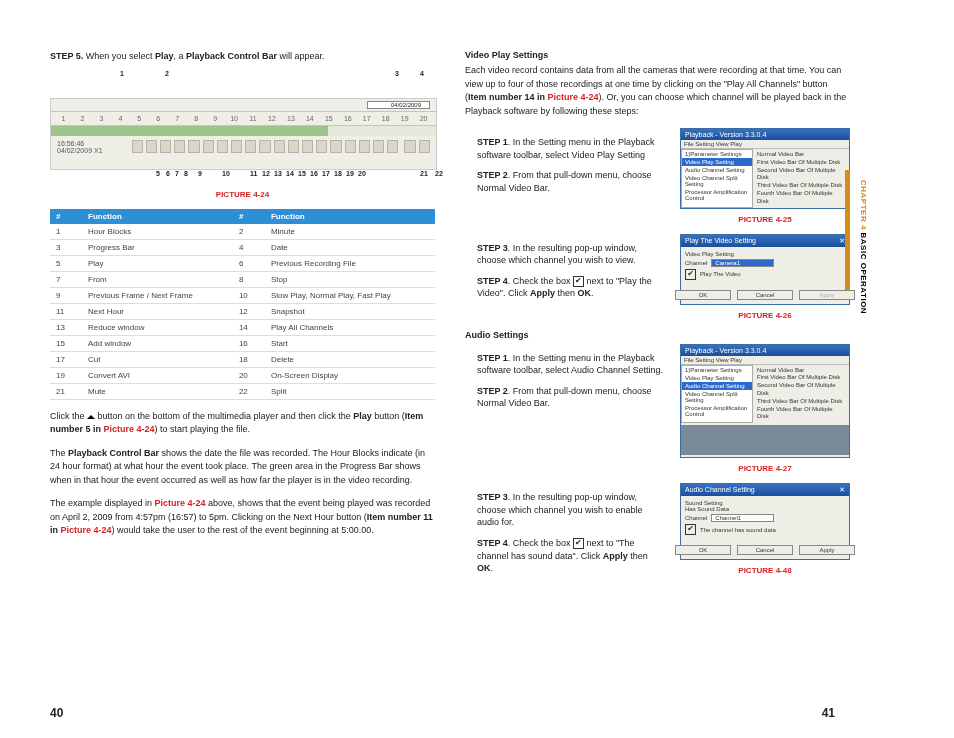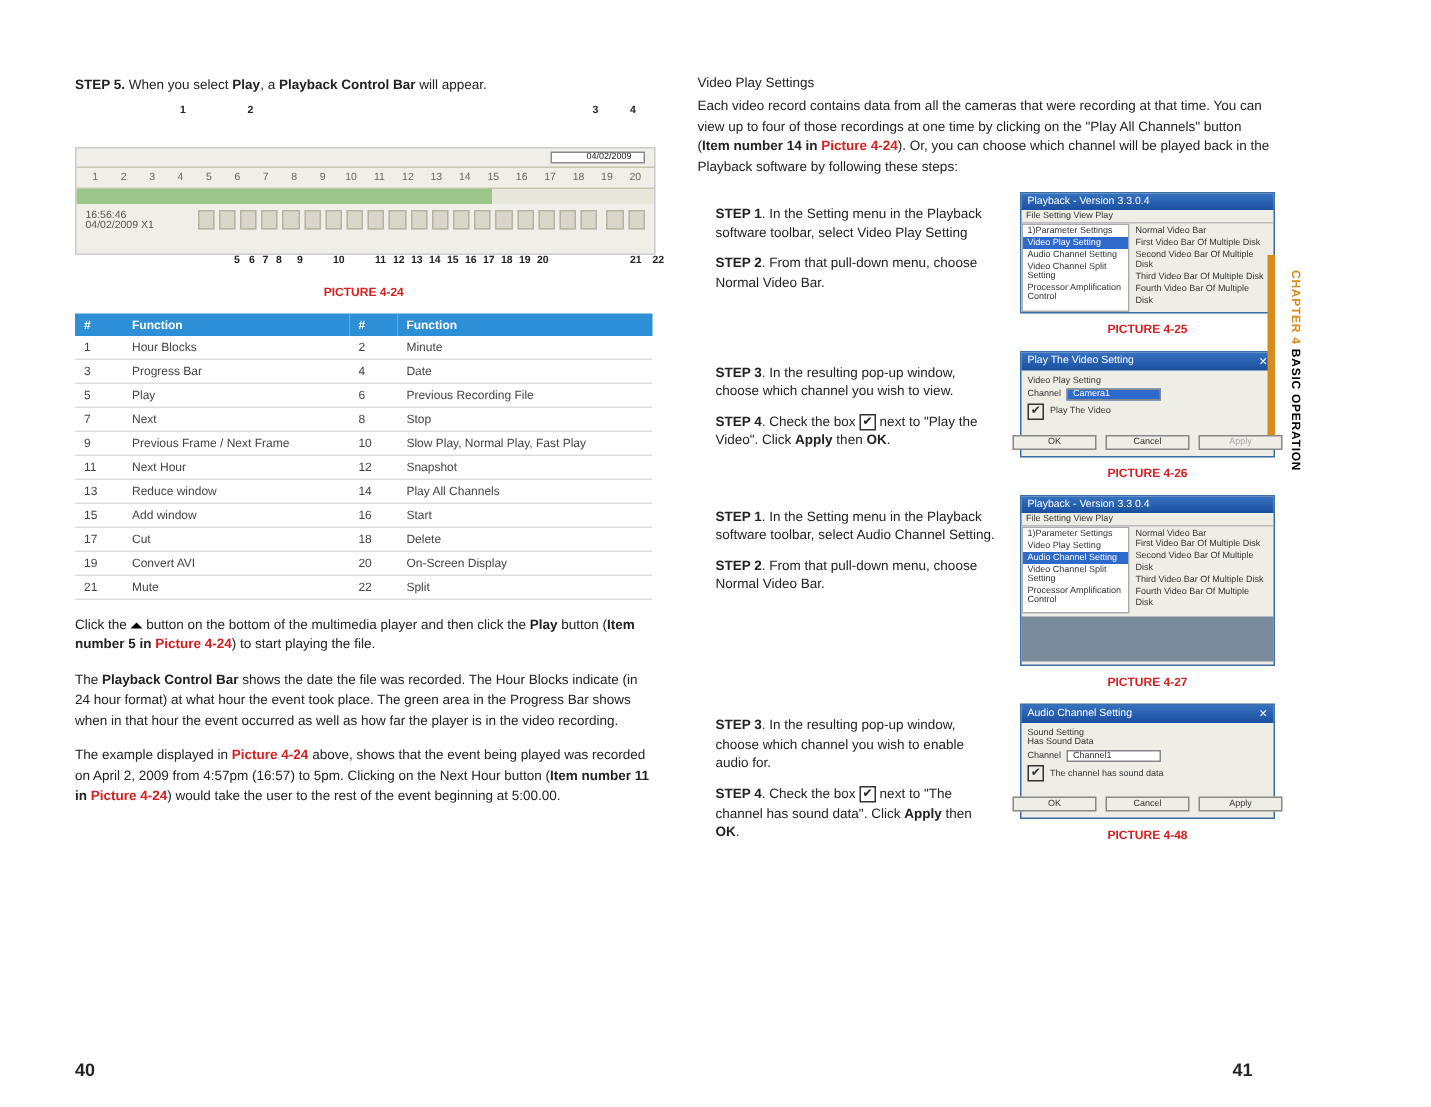--- a/index.html
+++ b/index.html
@@ -28,21 +28,21 @@
   table.func { width:100%; border-collapse:collapse; margin-top:10px; font-size:8px; }
   table.func th { background:#2d8fd6; color:#fff; text-align:left; padding:3px 6px; font-weight:bold; }
   table.func td { border-bottom:1px solid #ddd; padding:3px 6px; color:#444; }
   table.func td.num { width:20px; }
 
   .para { line-height:1.5; margin:10px 0; }
 
   .up-tri { display:inline-block; width:0; height:0; border:4px solid transparent; border-bottom-color:#000; vertical-align:baseline; }
 
   
-  .section-h { font-weight:normal; font-size:9px; margin-bottom:4px; }
+  .section-h { font-weight:bold; font-size:9px; margin-bottom:4px; }
   .step-block { display:flex; gap:15px; margin-bottom:10px; }
   .step-text { flex:1; }
   .step-fig { width:170px; }
   .st { margin:8px 0; line-height:1.4; padding-left:12px; }
   .checkbox-ic { display:inline-block; width:9px; height:9px; border:1px solid #333; font-size:8px; line-height:8px; text-align:center; vertical-align:middle; }
 
   
   .dlg { border:1px solid #3b6ea5; background:#efeee6; font-size:6px; color:#333; }
   .dlg-title { background:linear-gradient(#3672c0,#1a4f9e); color:#fff; padding:2px 4px; font-size:7px; display:flex; justify-content:space-between; }
   .dlg-body { padding:4px; }
@@ -187,21 +187,21 @@
             <td>Date</td>
           </tr>
           <tr>
             <td class="num">5</td>
             <td>Play</td>
             <td class="num">6</td>
             <td>Previous Recording File</td>
           </tr>
           <tr>
             <td class="num">7</td>
-            <td>Next</td>
+            <td>From</td>
             <td class="num">8</td>
             <td>Stop</td>
           </tr>
           <tr>
             <td class="num">9</td>
             <td>Previous Frame / Next Frame</td>
             <td class="num">10</td>
             <td>Slow Play, Normal Play, Fast Play</td>
           </tr>
           <tr>
@@ -321,20 +321,21 @@
           <div class="dlg-btnrow">
             <span class="winbtn">OK</span>
             <span class="winbtn">Cancel</span>
             <span class="winbtn" style="color:#aaa">Apply</span>
           </div>
         </div>
         <div class="figcap red">PICTURE 4-26</div>
       </div>
     </div>
 
+    <div class="section-h">Audio Settings</div>
 
     <div class="step-block">
       <div class="step-text">
         <div class="st"><span class="bold">STEP 1</span><span>. In the Setting menu in the Playback software toolbar, select Audio Channel Setting.</span></div>
         <div class="st"><span class="bold">STEP 2</span><span>. From that pull-down menu, choose Normal Video Bar.</span></div>
       </div>
       <div class="step-fig">
         <div class="dlg">
           <div class="dlg-title">
               <span>Playback - Version 3.3.0.4</span>

